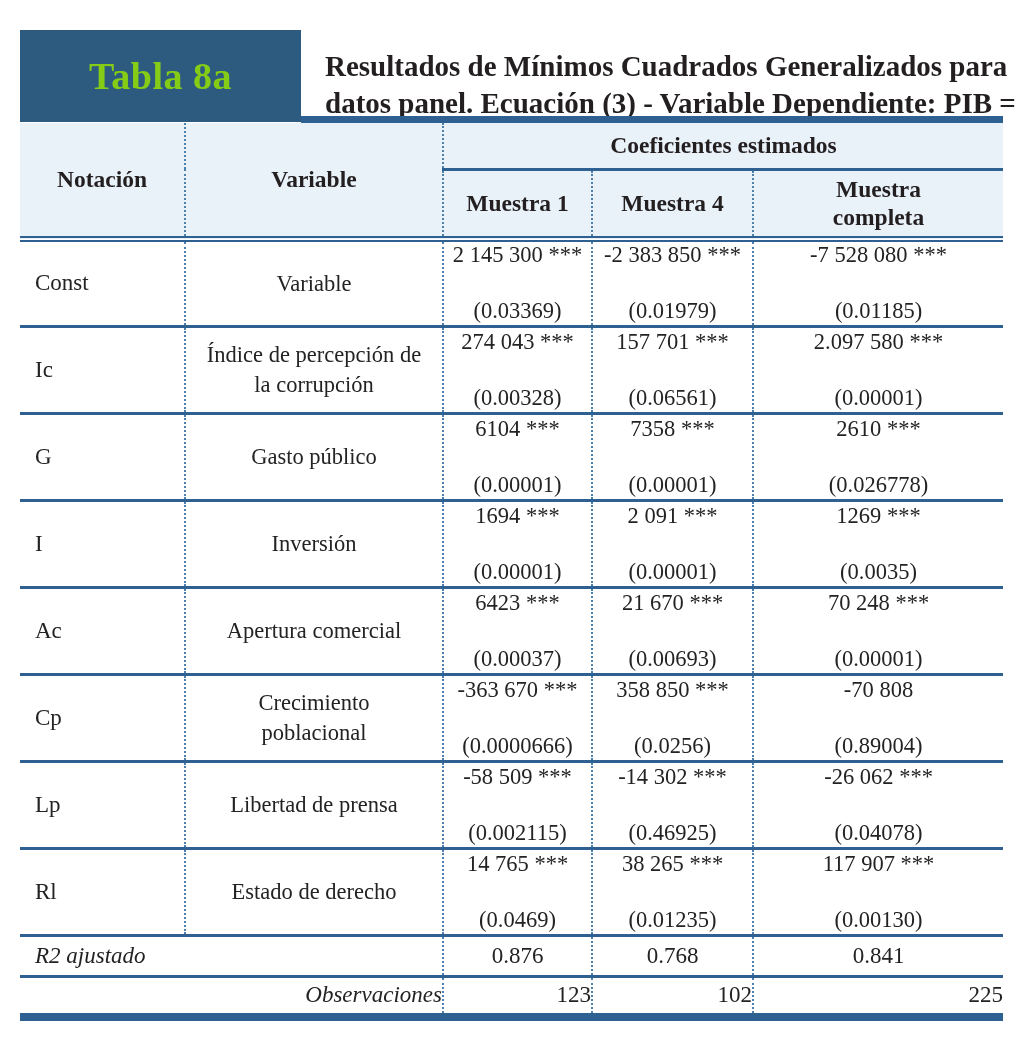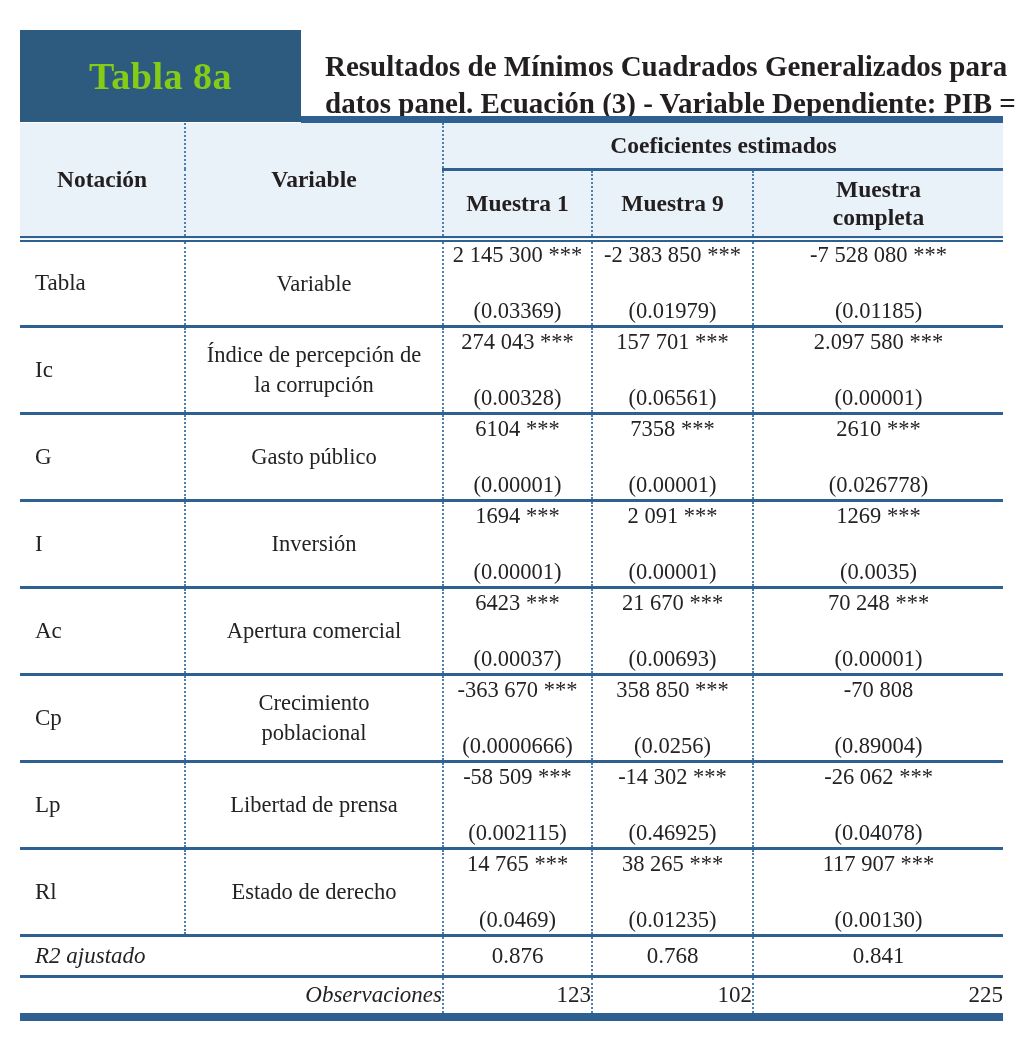--- a/index.html
+++ b/index.html
@@ -76,30 +76,30 @@
       <col class="c-mc">
   </colgroup>
   <thead>
     <tr>
       <th rowspan="2" class="hb">Notación</th>
       <th rowspan="2" class="hb dl">Variable</th>
       <th colspan="3" class="group-th dl">Coeficientes estimados</th>
     </tr>
     <tr>
       <th class="sample-th hb dl">Muestra 1</th>
-      <th class="sample-th hb dl">Muestra 9</th>
+      <th class="sample-th hb dl">Muestra 4</th>
       <th class="sample-th hb dl">
         <div class="hdr-narrow">Muestra completa</div>
       </th>
     </tr>
   </thead>
 
   <tbody>
     <tr>
-      <td class="notation">Tabla</td>
+      <td class="notation">Const</td>
       <td class="variable dl">Variable</td>
       <td class="dl">
           <div class="stack">
             <div>2 145 300 ***</div>
             <div>(0.03369)</div>
           </div>
         </td>
       <td class="dl">
           <div class="stack">
             <div>-2 383 850 ***</div>

